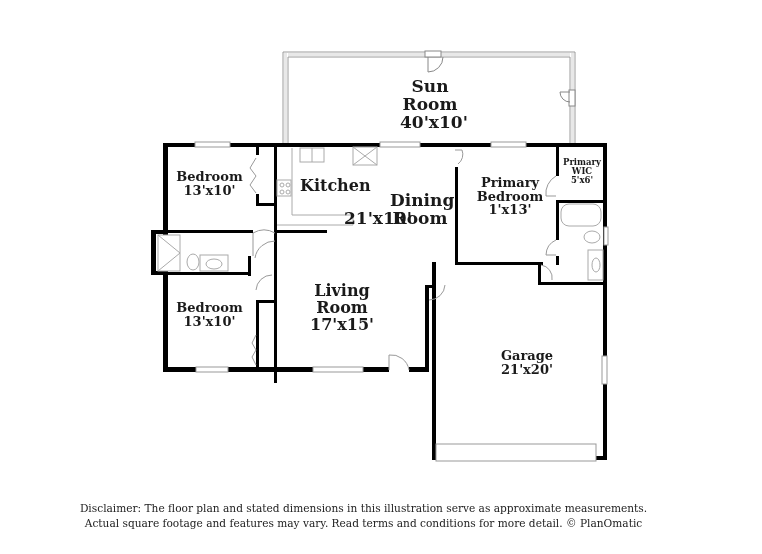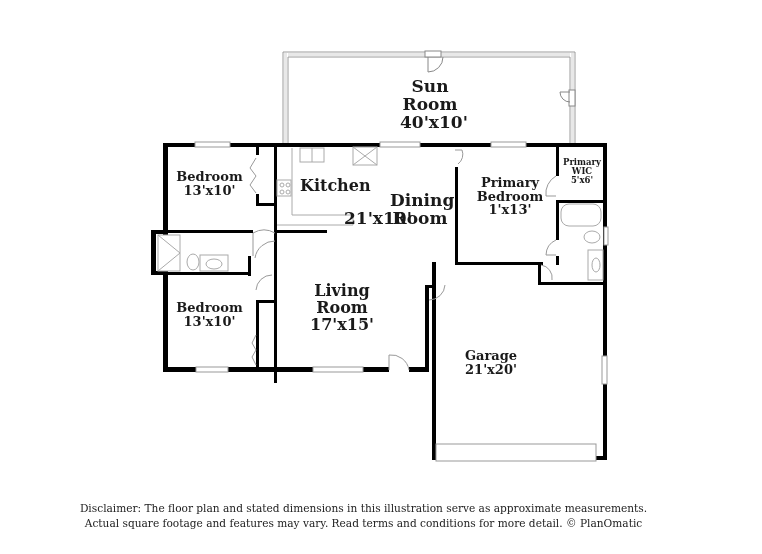--- a/index.html
+++ b/index.html
@@ -169,21 +169,21 @@
 </div>
 <div class="lbl" style="left:172px; top:301px; width:75px; font-size:13px;">
   <span>Bedroom</span>
   <span>13'x10'</span>
 </div>
 <div class="lbl" style="left:310px; top:283px; width:64px; font-size:16px;">
   <span>Living</span>
   <span>Room</span>
   <span>17'x15'</span>
 </div>
-<div class="lbl" style="left:456px; top:349px; width:70px; font-size:13px;">
+<div class="lbl" style="left:492px; top:349px; width:70px; font-size:13px;">
   <span>Garage</span>
   <span>21'x20'</span>
 </div>
 
 <div class="disclaimer">
   <div>Disclaimer: The floor plan and stated dimensions in this illustration serve as approximate measurements.</div>
   <div>Actual square footage and features may vary. Read terms and conditions for more detail. © PlanOmatic</div>
 </div>
 
 </body></html>

